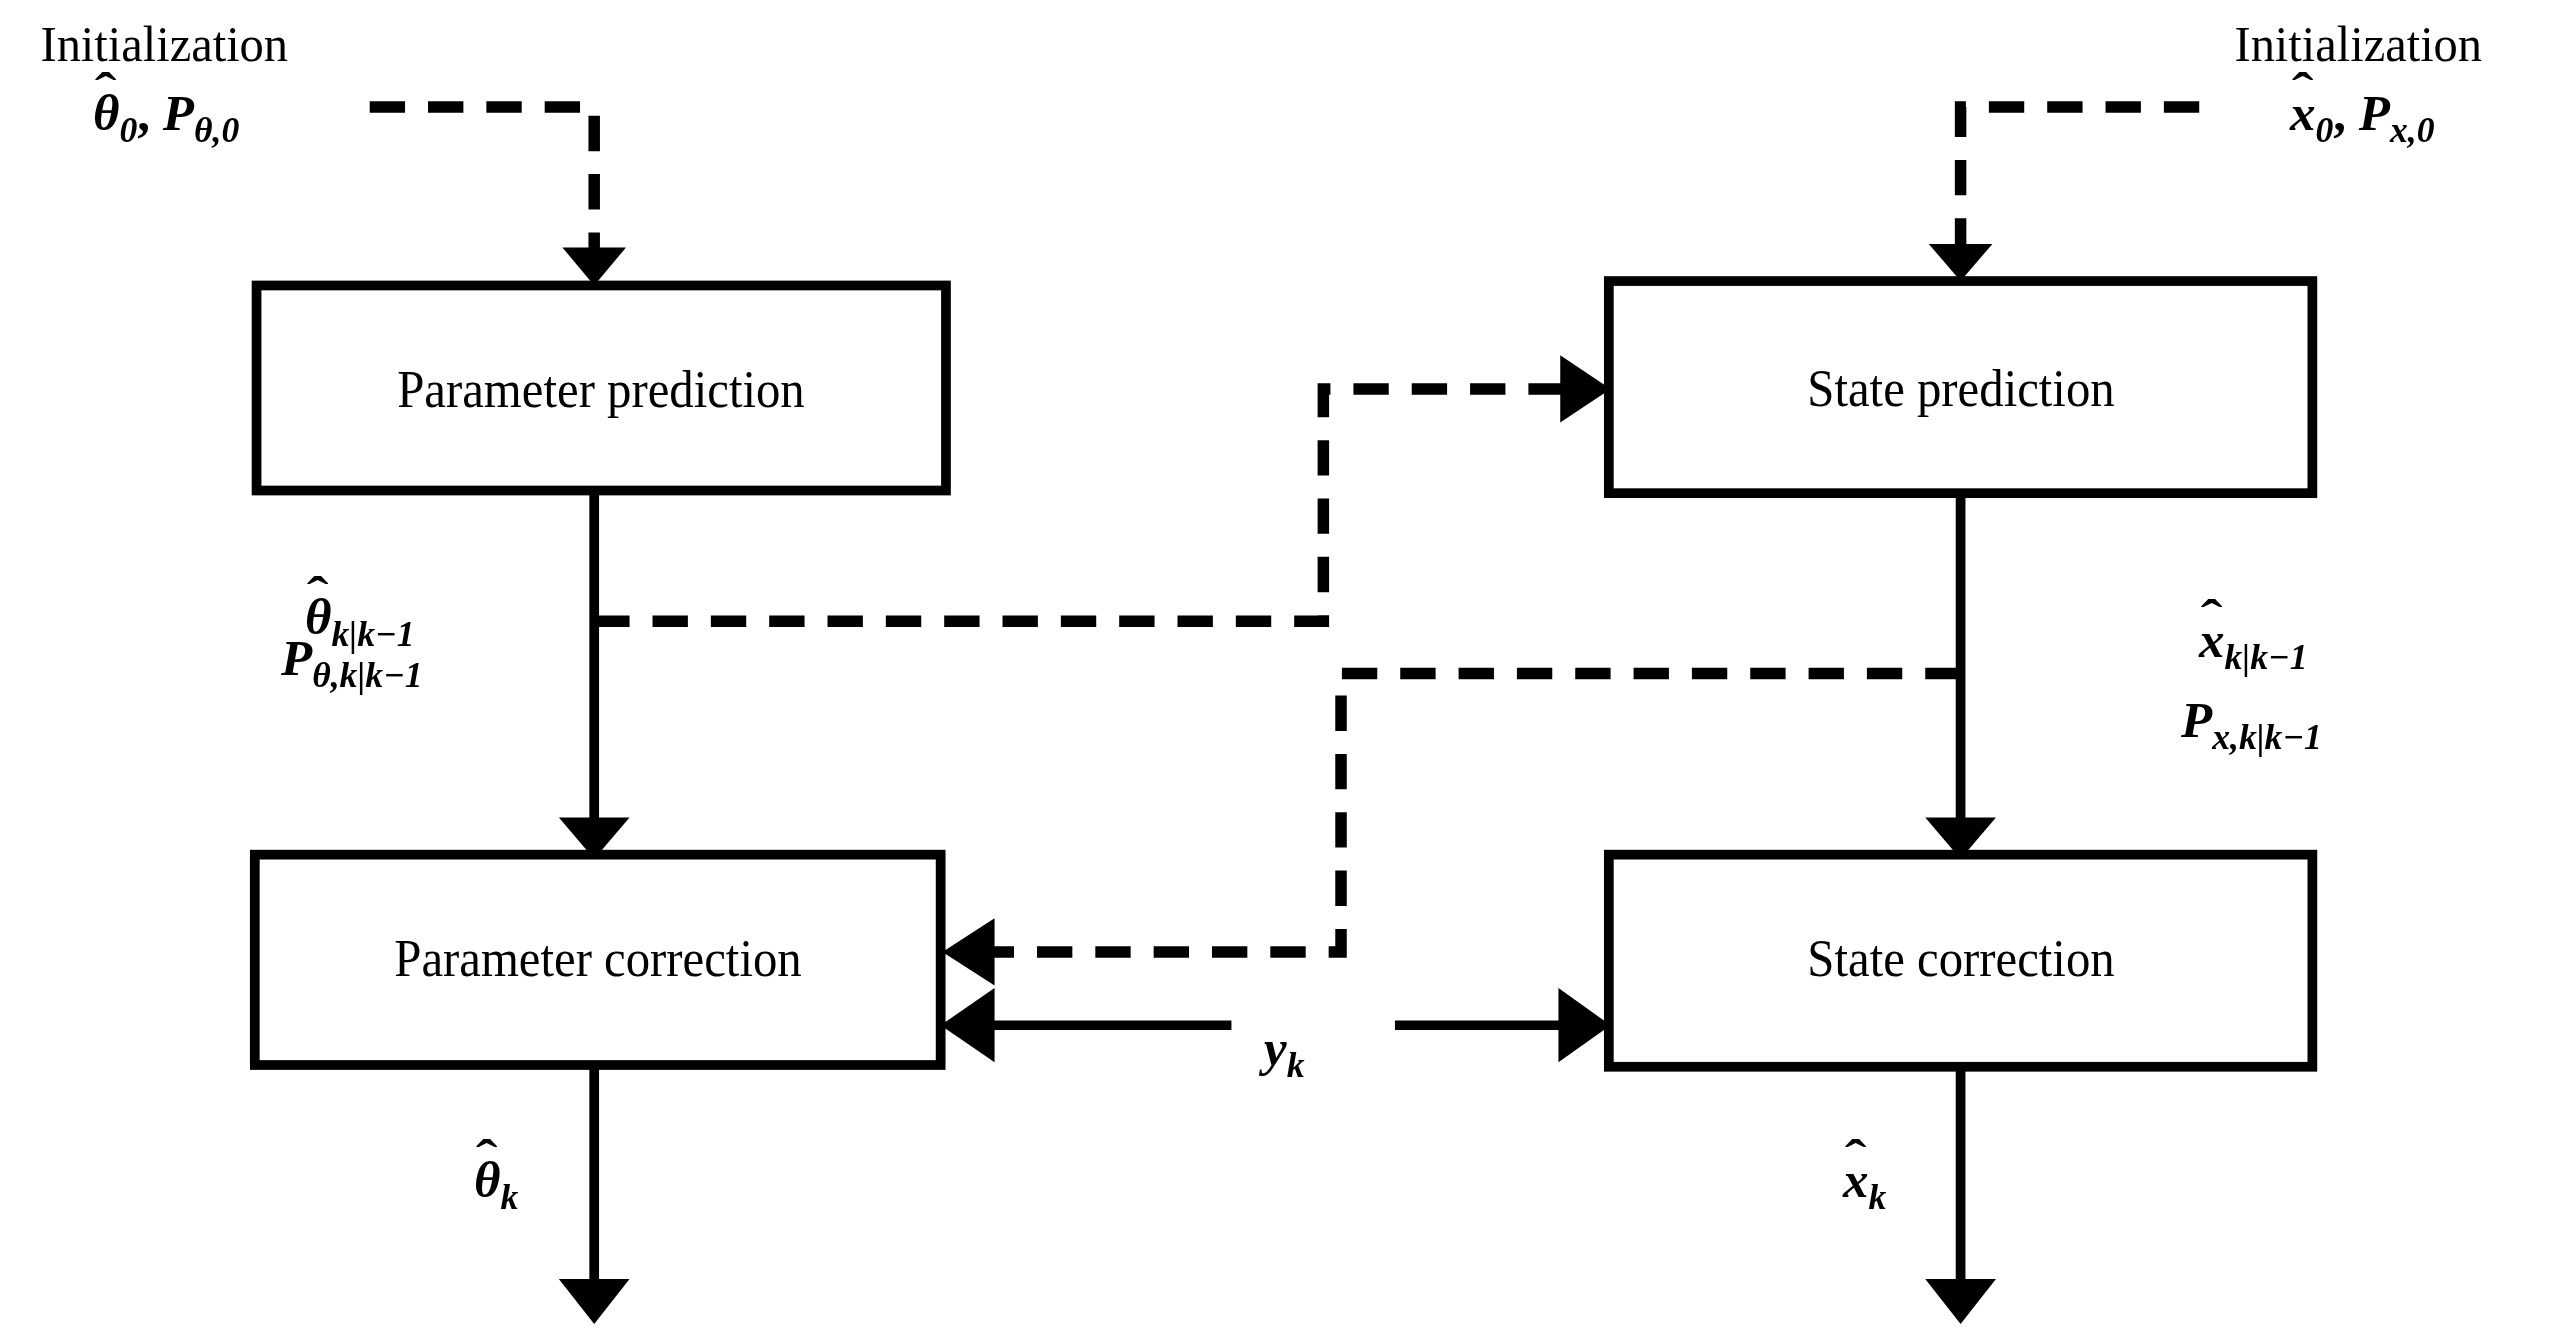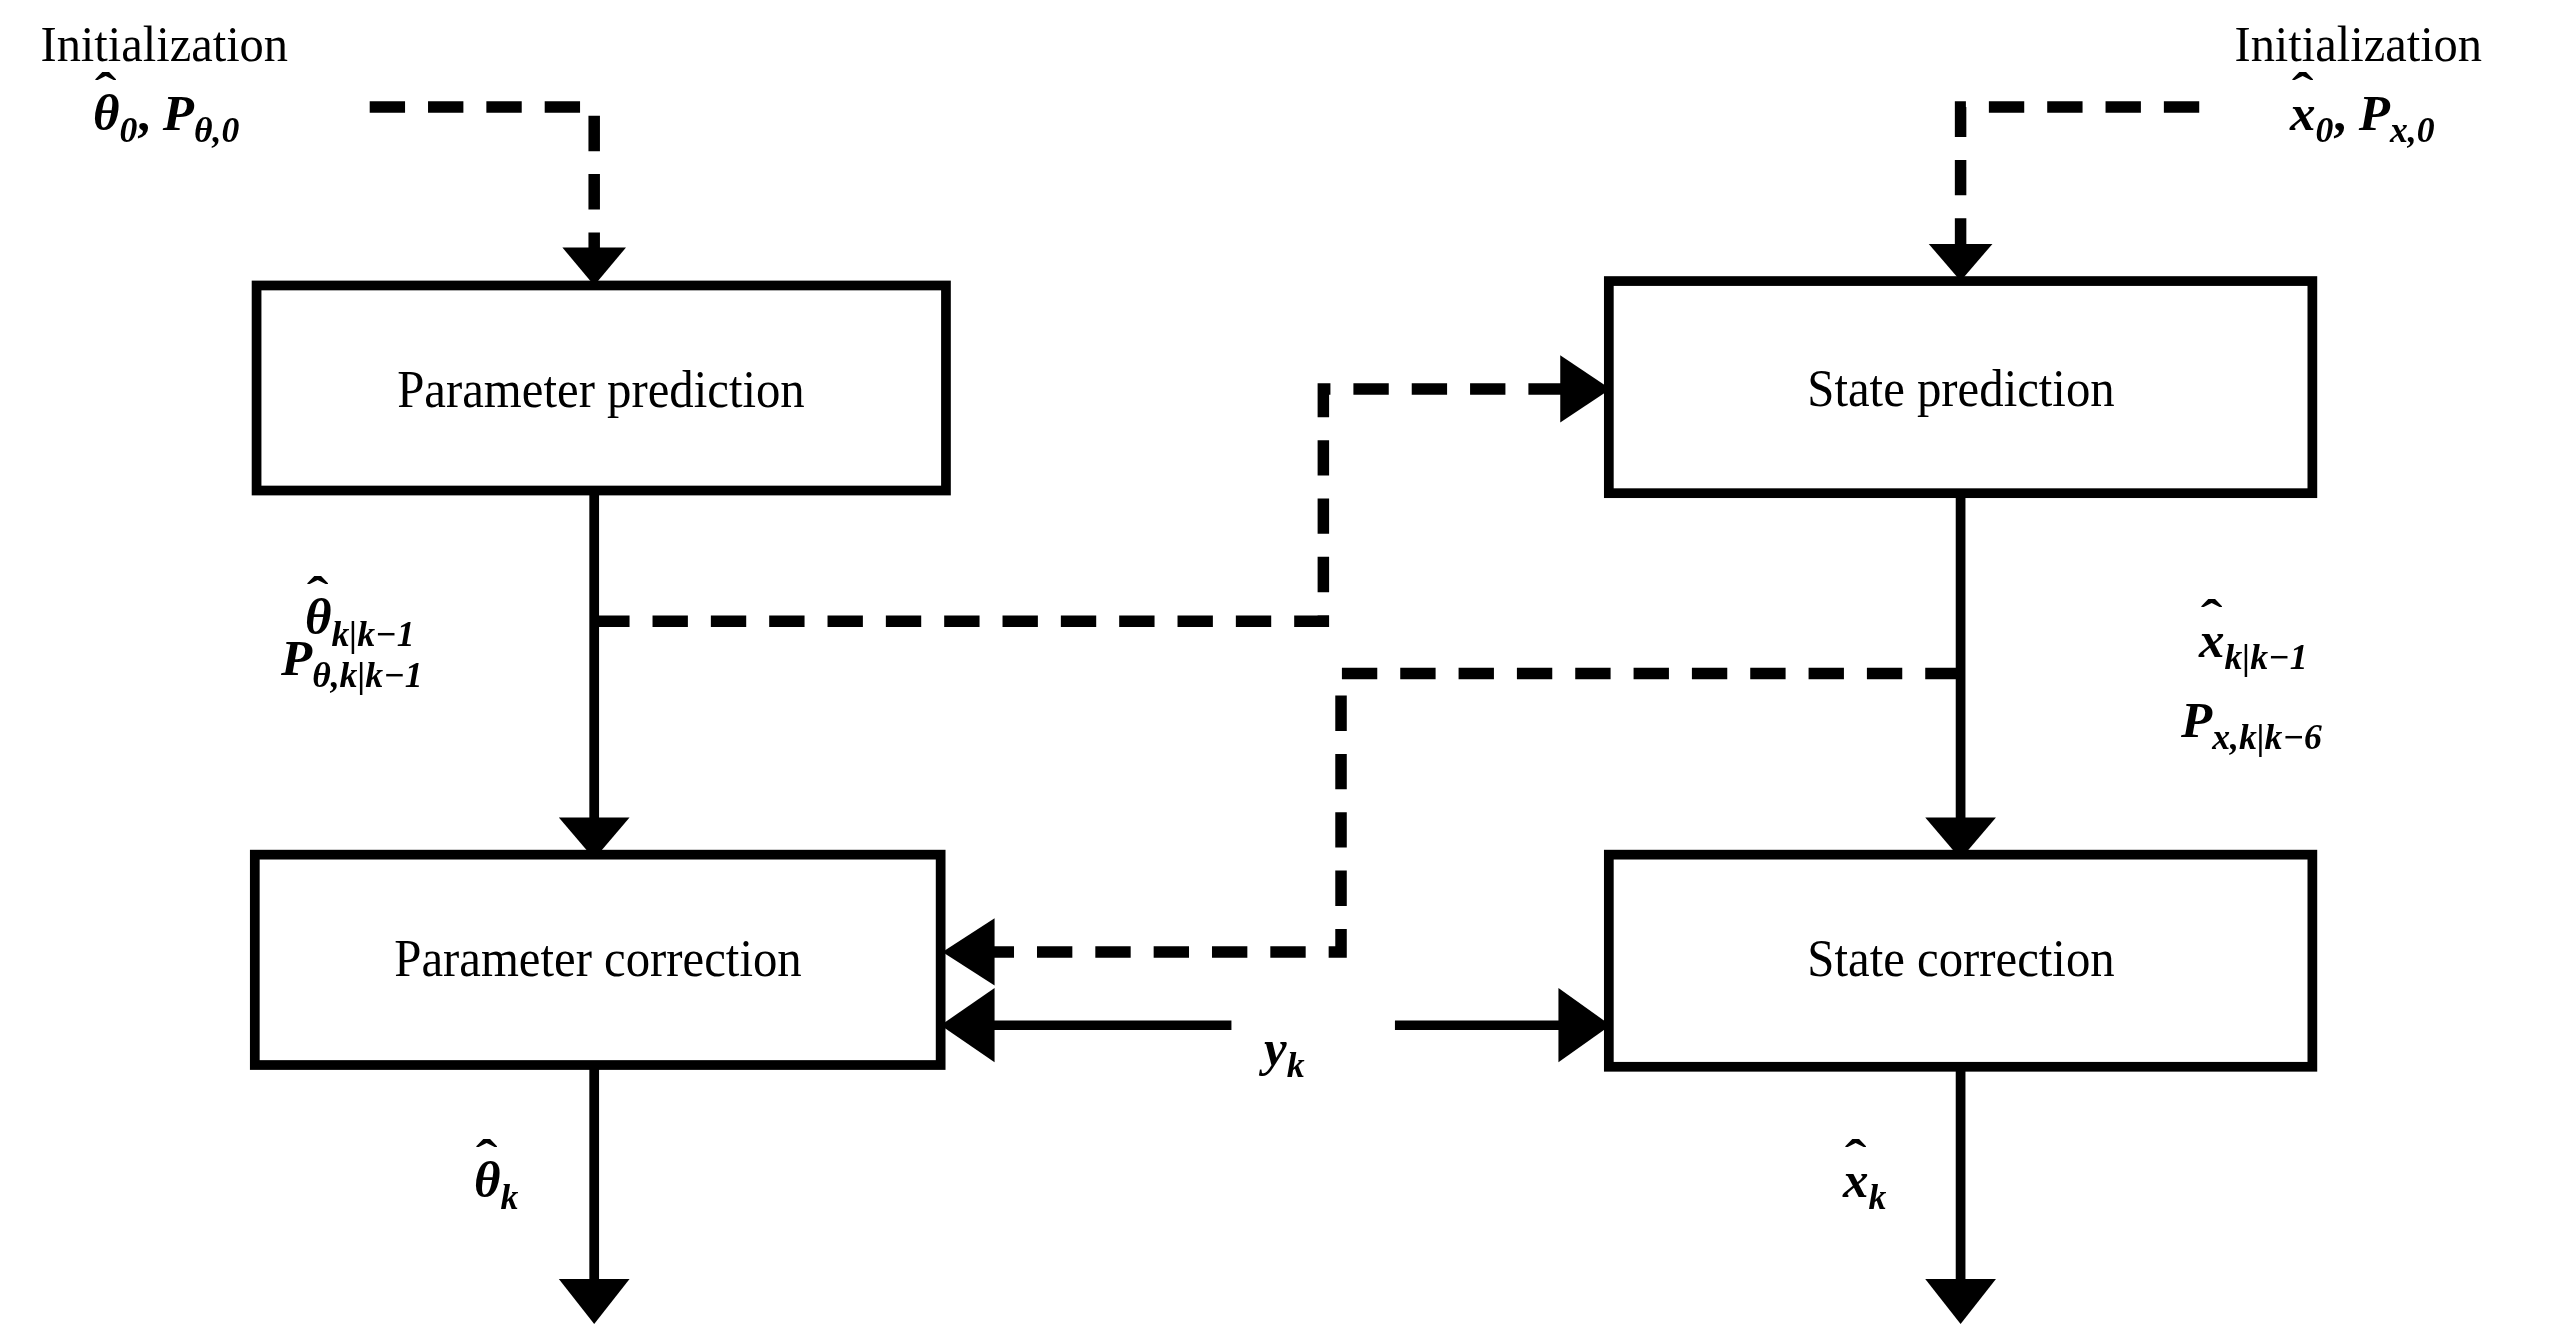--- a/index.html
+++ b/index.html
@@ -168,21 +168,21 @@
 
   <div class="lbl mathlbl" style="left:281px; top:632px;">
     <span>P</span><span class="sub">θ,k|k−1</span>
   </div>
 
   <div class="lbl mathlbl" style="left:2199px; top:614px;">
     <span class="hatwrap"><span class="hatmark">ˆ</span><span>x</span></span><span class="sub">k|k−1</span>
   </div>
 
   <div class="lbl mathlbl" style="left:2181px; top:694px;">
-    <span>P</span><span class="sub">x,k|k−6</span>
+    <span>P</span><span class="sub">x,k|k−1</span>
   </div>
 
   <div class="lbl mathlbl" style="left:1264px; top:1022px;">
     <span>y</span><span class="sub">k</span>
   </div>
 
   <div class="lbl mathlbl" style="left:474px; top:1154px;">
     <span class="hatwrap"><span class="hatmark">ˆ</span><span>θ</span></span><span class="sub">k</span>
   </div>
 

